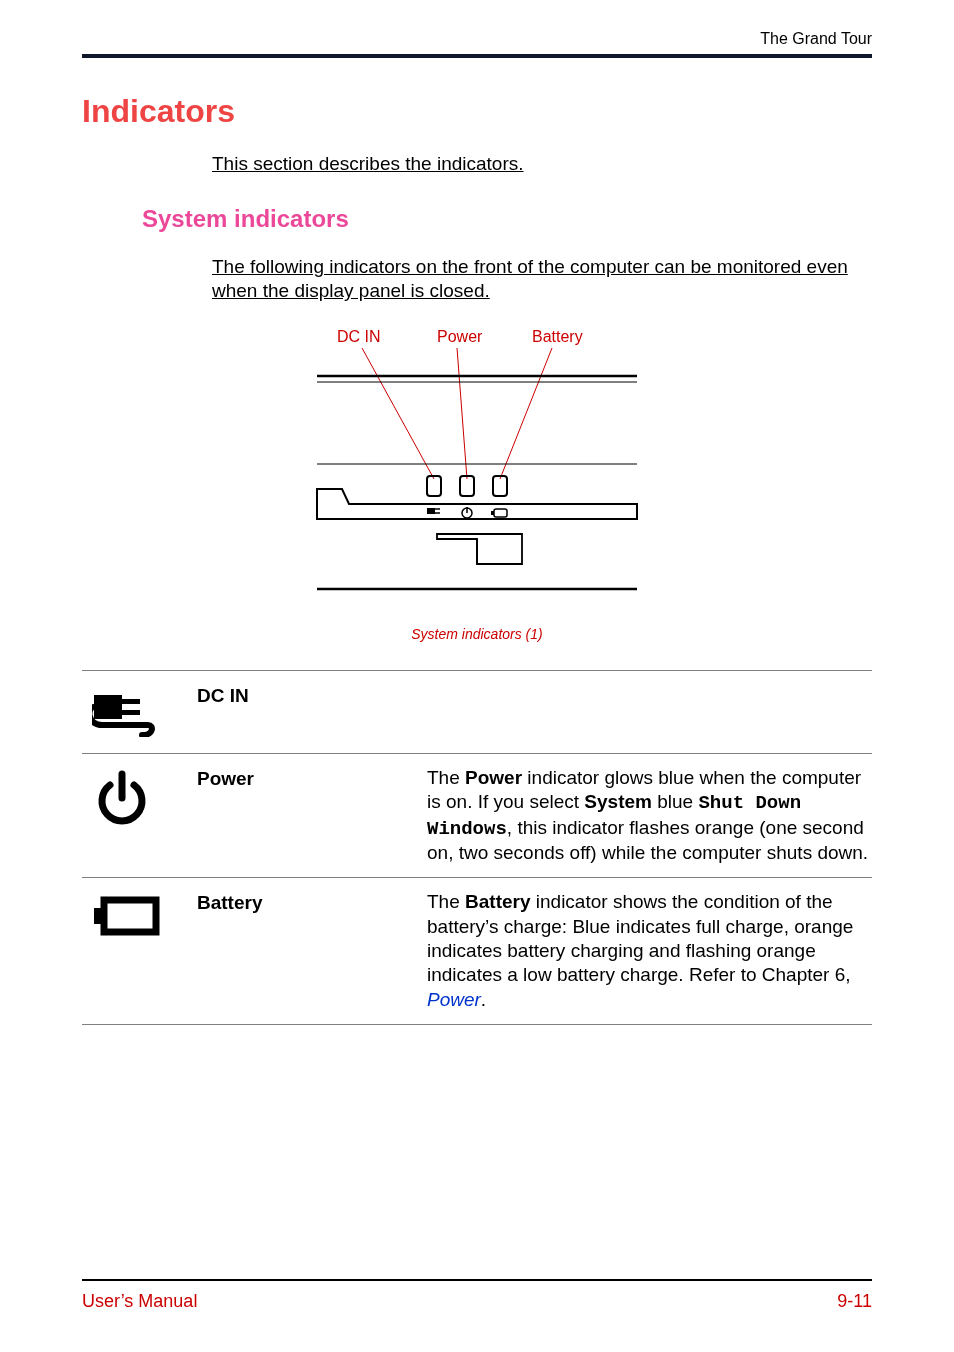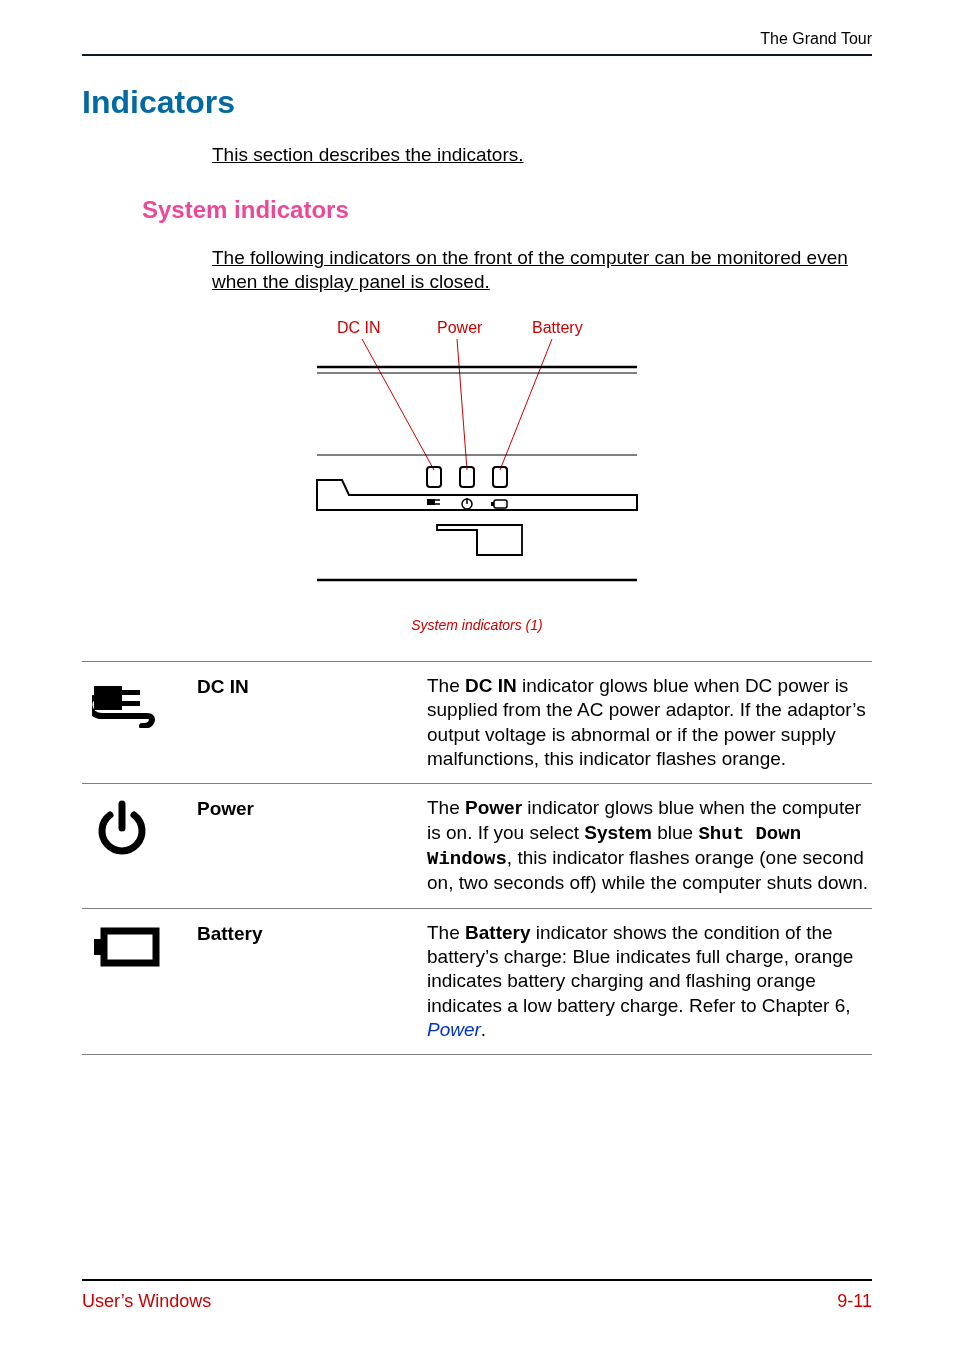--- a/index.html
+++ b/index.html
@@ -5,29 +5,29 @@
     * { box-sizing: border-box; margin: 0; padding: 0; }
     body {
       width: 954px;
       height: 1352px;
       background: #ffffff;
       font-family: Arial, Helvetica, sans-serif;
       position: relative;
       padding: 30px 82px 40px 82px;
     }
     .header-area {
-      border-bottom: 2px solid #0f172a;
+      border-bottom: 4px solid #0f172a;
       padding-bottom: 6px;
       text-align: right;
     }
     .h1 {
-      color: #0369a1;
+      color: #ef4444;
       font-size: 32px;
       font-weight: bold;
-      margin-top: 28px;
+      margin-top: 35px;
     }
     .body-text {
       font-size: 19px;
       color: #000;
       margin-top: 22px;
       margin-left: 130px;
       line-height: 1.3;
       text-decoration: underline;
     }
     .h2 {
@@ -159,21 +159,20 @@
   <div class="row">
     <div class="icon-cell">
       <svg width="64" height="50" viewBox="0 0 64 50">
         <rect x="2" y="8" width="28" height="24" fill="#000"></rect>
         <rect x="30" y="12" width="18" height="5" fill="#000"></rect>
         <rect x="30" y="23" width="18" height="5" fill="#000"></rect>
         <path d="M 2 20 C -5 20 -5 38 10 38 L 56 38 C 62 38 62 48 50 48" fill="none" stroke="#000" stroke-width="6" stroke-linecap="round"></path>
       </svg>
     </div>
     <div class="name-cell">DC IN</div>
-    <div class="desc-cell"><span>The </span><b>DC IN</b><span> indicator glows blue when DC power is supplied from the AC power adaptor. If the adaptor’s output voltage is abnormal or if the power supply malfunctions, this indicator flashes orange.</span></div>
   </div>
 
   <div class="row">
     <div class="icon-cell">
       <svg width="60" height="60" viewBox="0 0 60 60">
         <path d="M 18 15 A 20 20 0 1 0 42 15" fill="none" stroke="#000" stroke-width="7" stroke-linecap="round"></path>
         <line x1="30" y1="4" x2="30" y2="28" stroke="#000" stroke-width="7" stroke-linecap="round"></line>
       </svg>
     </div>
     <div class="name-cell">Power</div>
@@ -187,15 +186,15 @@
         <rect x="2" y="14" width="10" height="16" fill="#000"></rect>
       </svg>
     </div>
     <div class="name-cell">Battery</div>
     <div class="desc-cell"><span>The </span><b>Battery</b><span> indicator shows the condition of the battery’s charge: Blue indicates full charge, orange indicates battery charging and flashing orange indicates a low battery charge. Refer to Chapter 6, </span><span class="link">Power</span><span>.</span></div>
   </div>
 
 </div>
 
 <div class="footer">
-  <span>User’s Windows</span>
+  <span>User’s Manual</span>
   <span>9-11</span>
 </div>
 
 </body></html>

